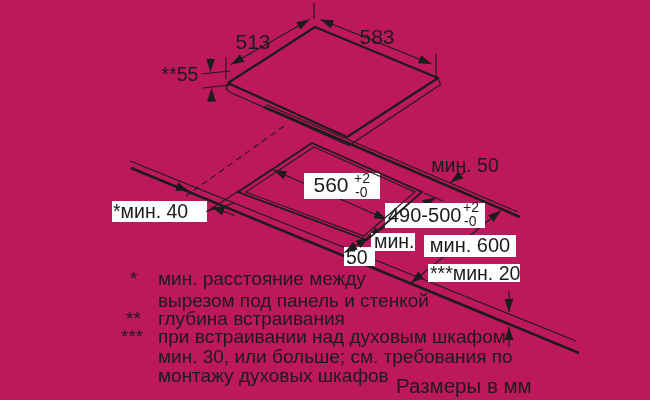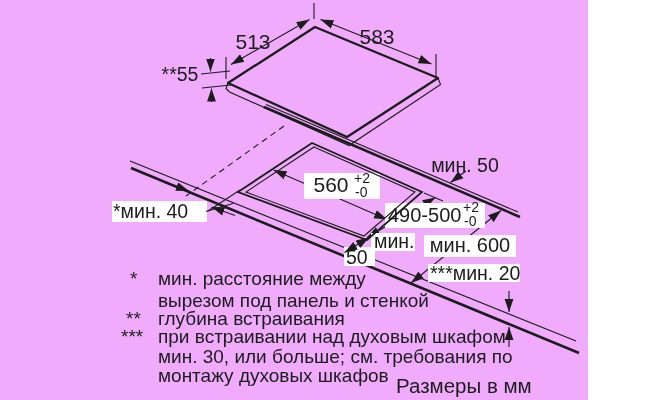--- a/index.html
+++ b/index.html
@@ -1,16 +1,16 @@
 <!DOCTYPE html>
 <html><head>
 <meta charset="utf-8">
 <style>
   html,body{margin:0;padding:0;background:#fff;}
-  #stage{position:relative;width:588px;height:400px;background:#f0abfc;overflow:hidden;}
+  #stage{position:relative;width:650px;height:400px;background:#be185d;overflow:hidden;}
   svg text{font-family:"Liberation Sans","DejaVu Sans",sans-serif;fill:#1c1c1c;}
   .d21{font-size:21px;} .d20{font-size:20px;} .d19{font-size:19.5px;}
   .tol{font-size:14px;} .fn{font-size:19px;} .units{font-size:20.5px;}
   .mid{text-anchor:middle;}
   .ln{stroke:#1c1c1c;fill:none;}
   .w1{stroke-width:1.1;} .w2{stroke-width:2.6;} .wp{stroke-width:2.3;}
   .wc{stroke-width:1.8;} .wi{stroke-width:1.1;}
   .dim{stroke:#1c1c1c;stroke-width:1.1;fill:none;}
   .bg{fill:#ffffff;}
 </style>

